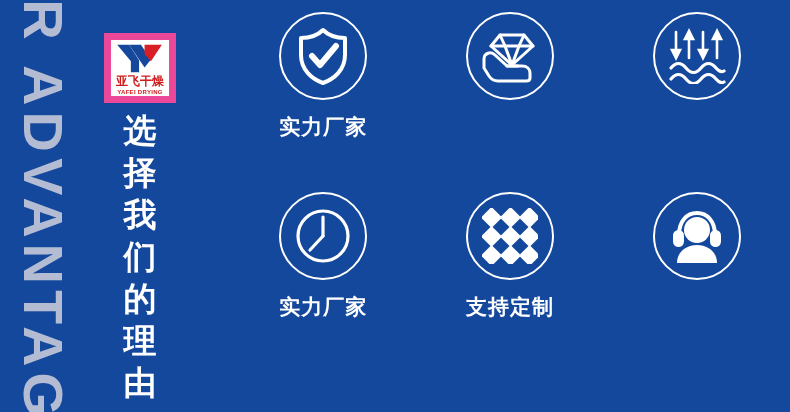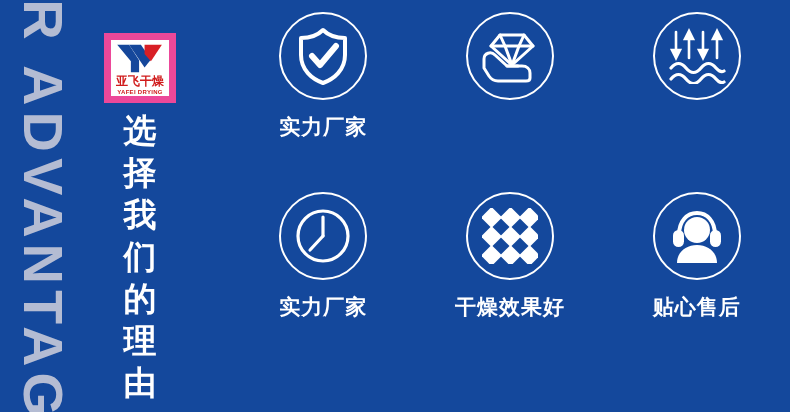--- a/index.html
+++ b/index.html
@@ -246,34 +246,33 @@
             <rect x="40" y="2" width="15" height="15" transform="rotate(45 47.5 9.5)"></rect>
             <rect x="2" y="21" width="15" height="15" transform="rotate(45 9.5 28.5)"></rect>
             <rect x="21" y="21" width="15" height="15" transform="rotate(45 28.5 28.5)"></rect>
             <rect x="40" y="21" width="15" height="15" transform="rotate(45 47.5 28.5)"></rect>
             <rect x="2" y="40" width="15" height="15" transform="rotate(45 9.5 47.5)"></rect>
             <rect x="21" y="40" width="15" height="15" transform="rotate(45 28.5 47.5)"></rect>
             <rect x="40" y="40" width="15" height="15" transform="rotate(45 47.5 47.5)"></rect>
           </g>
         </svg>
       </div>
-      <div class="feature-label">干燥效果好</div>
+      <div class="feature-label">支持定制</div>
     </div>
 
     <div class="feature">
       <div class="icon-circle">
         <svg width="58" height="54" viewBox="0 0 58 54">
 
           <path d="M11 26 C11 12 19 4 29 4 C39 4 47 12 47 26" fill="none" stroke="#ffffff" stroke-width="4" stroke-linecap="round"></path>
 
           <rect x="5" y="21" width="11" height="17" rx="5.5" fill="#ffffff"></rect>
           <rect x="42" y="21" width="11" height="17" rx="5.5" fill="#ffffff"></rect>
 
           <circle cx="29" cy="21" r="13" fill="#ffffff"></circle>
 
           <path d="M9 54 C9 43 18 36 29 36 C40 36 49 43 49 54 Z" fill="#ffffff"></path>
         </svg>
       </div>
-      <div class="feature-label">贴心售后</div>
     </div>
 
   </div>
 </div>
 
 </body></html>

